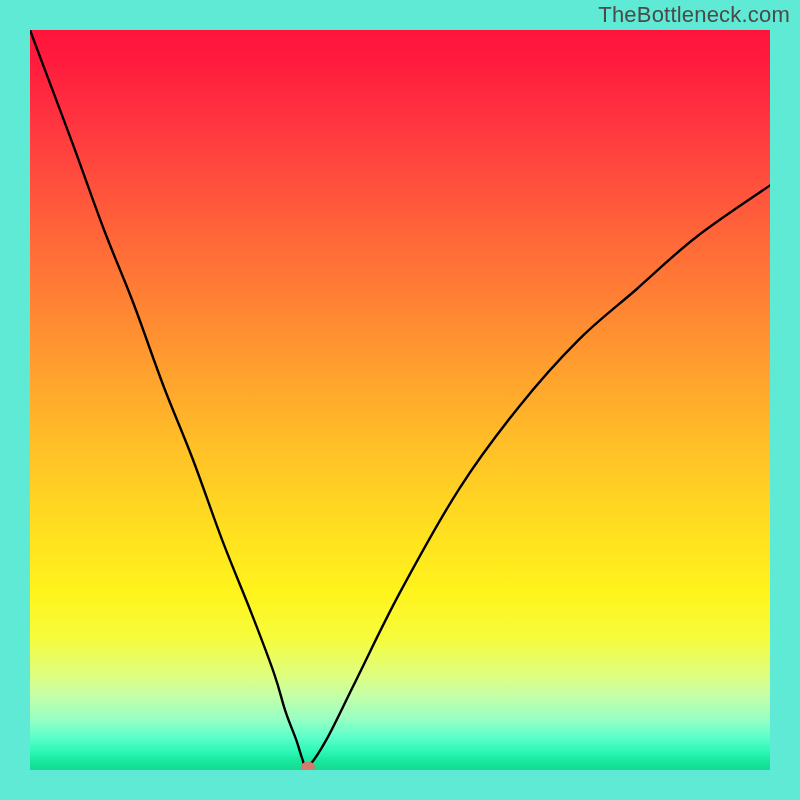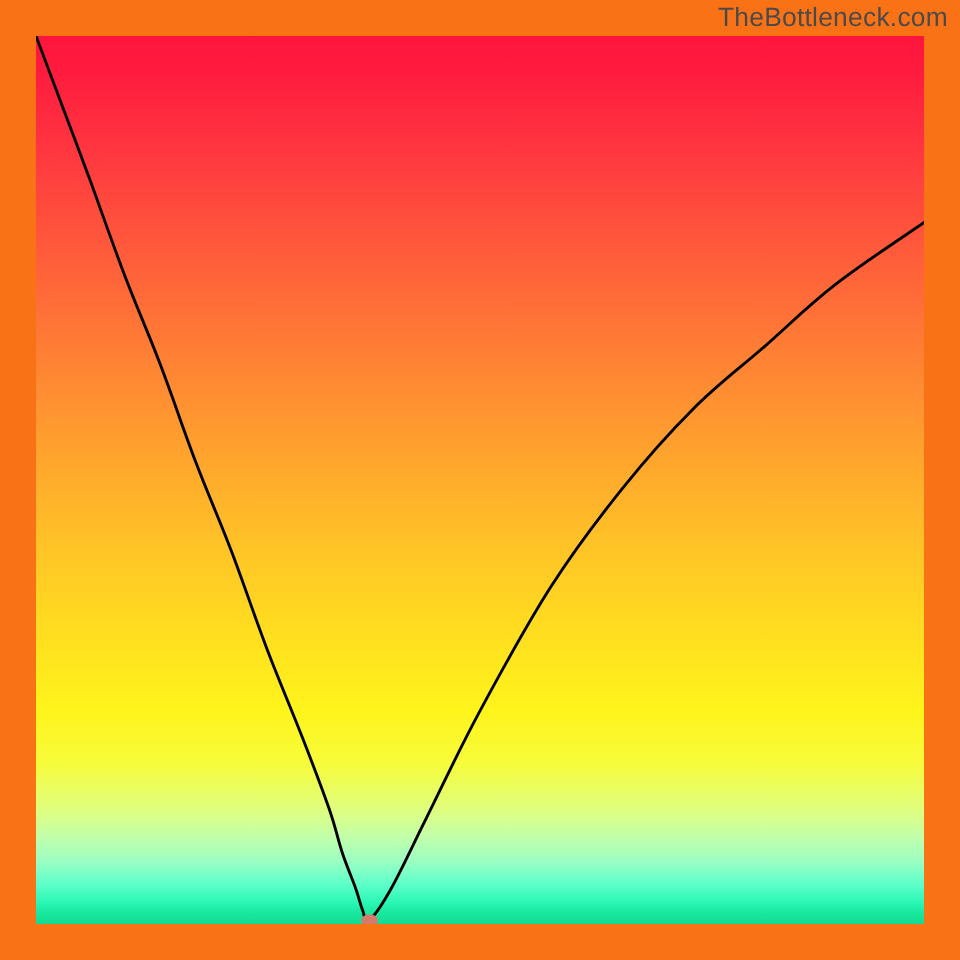--- a/index.html
+++ b/index.html
@@ -8,21 +8,21 @@
     width: 800px;
     height: 800px;
     overflow: hidden;
     background: #000;
     font-family: Arial, Helvetica, sans-serif;
   }
   .frame {
     position: relative;
     width: 800px;
     height: 800px;
-    background: #f97316;
+    background: #5eead4;
   }
   .watermark {
     position: absolute;
     top: 2px;
     right: 10px;
     color: #4a4a4a;
     font-size: 22px;
     font-weight: 400;
     letter-spacing: 0.2px;
     z-index: 10;

